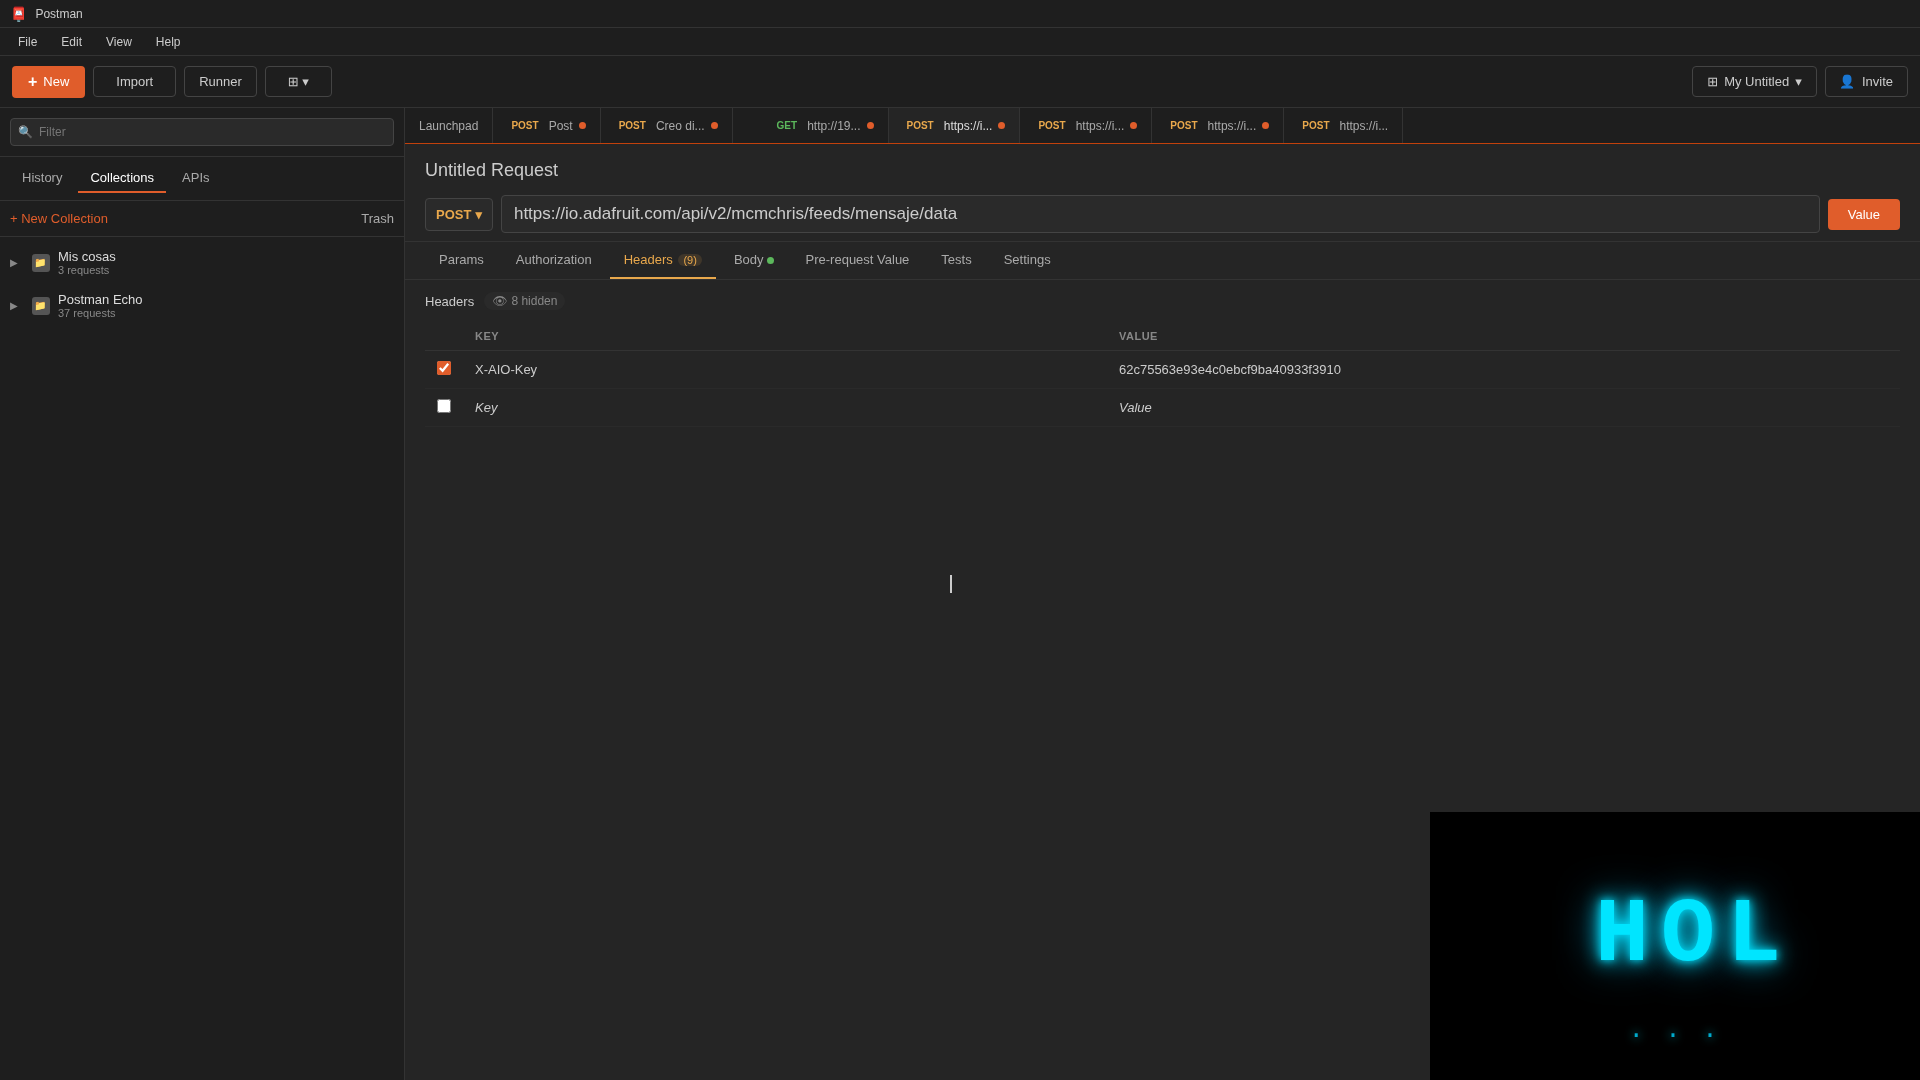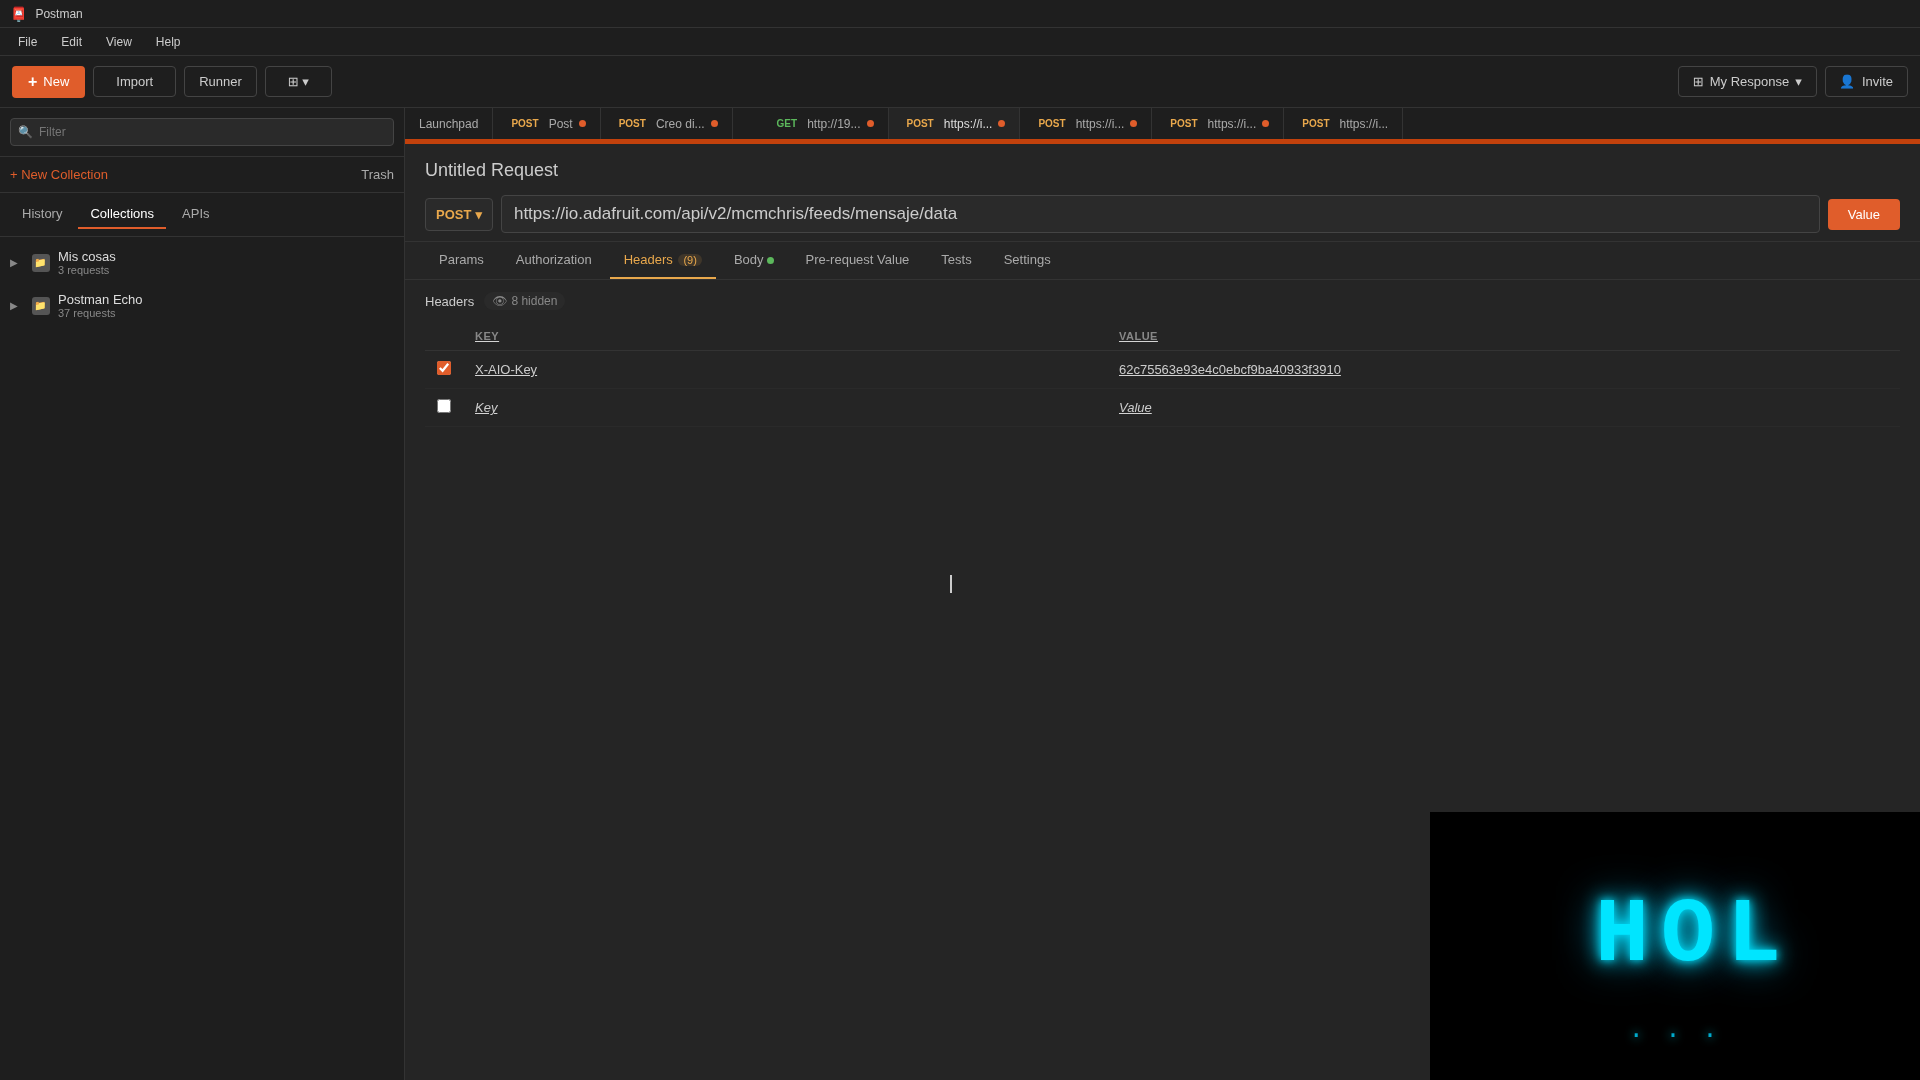--- a/index.html
+++ b/index.html
@@ -216,21 +216,21 @@
       flex-direction: column;
       overflow: hidden;
     }
 
     
     #tabs-bar {
       background: #1e1e1e;
       display: flex;
       align-items: center;
       height: 36px;
-      border-bottom: 5px solid #c2410c;
+      border-bottom: 1px solid #c2410c;
       overflow: hidden;
     }
     .tab {
       display: flex;
       align-items: center;
       padding: 0 14px;
       height: 36px;
       cursor: pointer;
       border-right: 1px solid #333;
       white-space: nowrap;
@@ -352,21 +352,20 @@
       gap: 4px;
       color: #888;
       font-size: 12px;
       background: #2a2a2a;
       border-radius: 10px;
       padding: 2px 8px;
     }
     .headers-table {
       width: 100%;
       border-collapse: collapse;
-      text-decoration: underline;
     }
     .headers-table th {
       text-align: left;
       padding: 8px 12px;
       color: #888;
       font-size: 11px;
       font-weight: 600;
       letter-spacing: 0.5px;
       border-bottom: 1px solid #333;
       text-transform: uppercase;
@@ -448,46 +447,46 @@
   <button class="btn-new">
     <span class="plus">+</span>
     <span>New</span>
   </button>
   <button class="btn-toolbar">Import</button>
   <button class="btn-runner">Runner</button>
   <button class="btn-toolbar">⊞ ▾</button>
   <div class="toolbar-spacer"></div>
   <button class="workspace-btn">
     <span>⊞</span>
-    <span>My Response</span>
+    <span>My Untitled</span>
     <span>▾</span>
   </button>
   <button class="invite-btn">
     <span>👤</span>
     <span>Invite</span>
   </button>
 </div>
 
 <div id="main">
 
   <div id="sidebar">
     <div id="search-bar">
       <div class="search-wrapper">
         <span class="search-icon-inner">🔍</span>
         <input class="search-input" type="text" placeholder="Filter" style="">
       </div>
     </div>
-    <div id="sidebar-actions">
-      <button class="new-collection-btn">+ New Collection</button>
-      <button class="trash-btn">Trash</button>
-    </div>
     <div id="sidebar-tabs">
       <div class="sidebar-tab">History</div>
       <div class="sidebar-tab active">Collections</div>
       <div class="sidebar-tab">APIs</div>
+    </div>
+    <div id="sidebar-actions">
+      <button class="new-collection-btn">+ New Collection</button>
+      <button class="trash-btn">Trash</button>
     </div>
     <div id="collections-list">
       <div class="collection-item">
         <span class="collection-chevron">▶</span>
         <div class="collection-icon">📁</div>
         <div class="collection-info">
           <div class="collection-name">Mis cosas</div>
           <div class="collection-count">3 requests</div>
         </div>
       </div>

